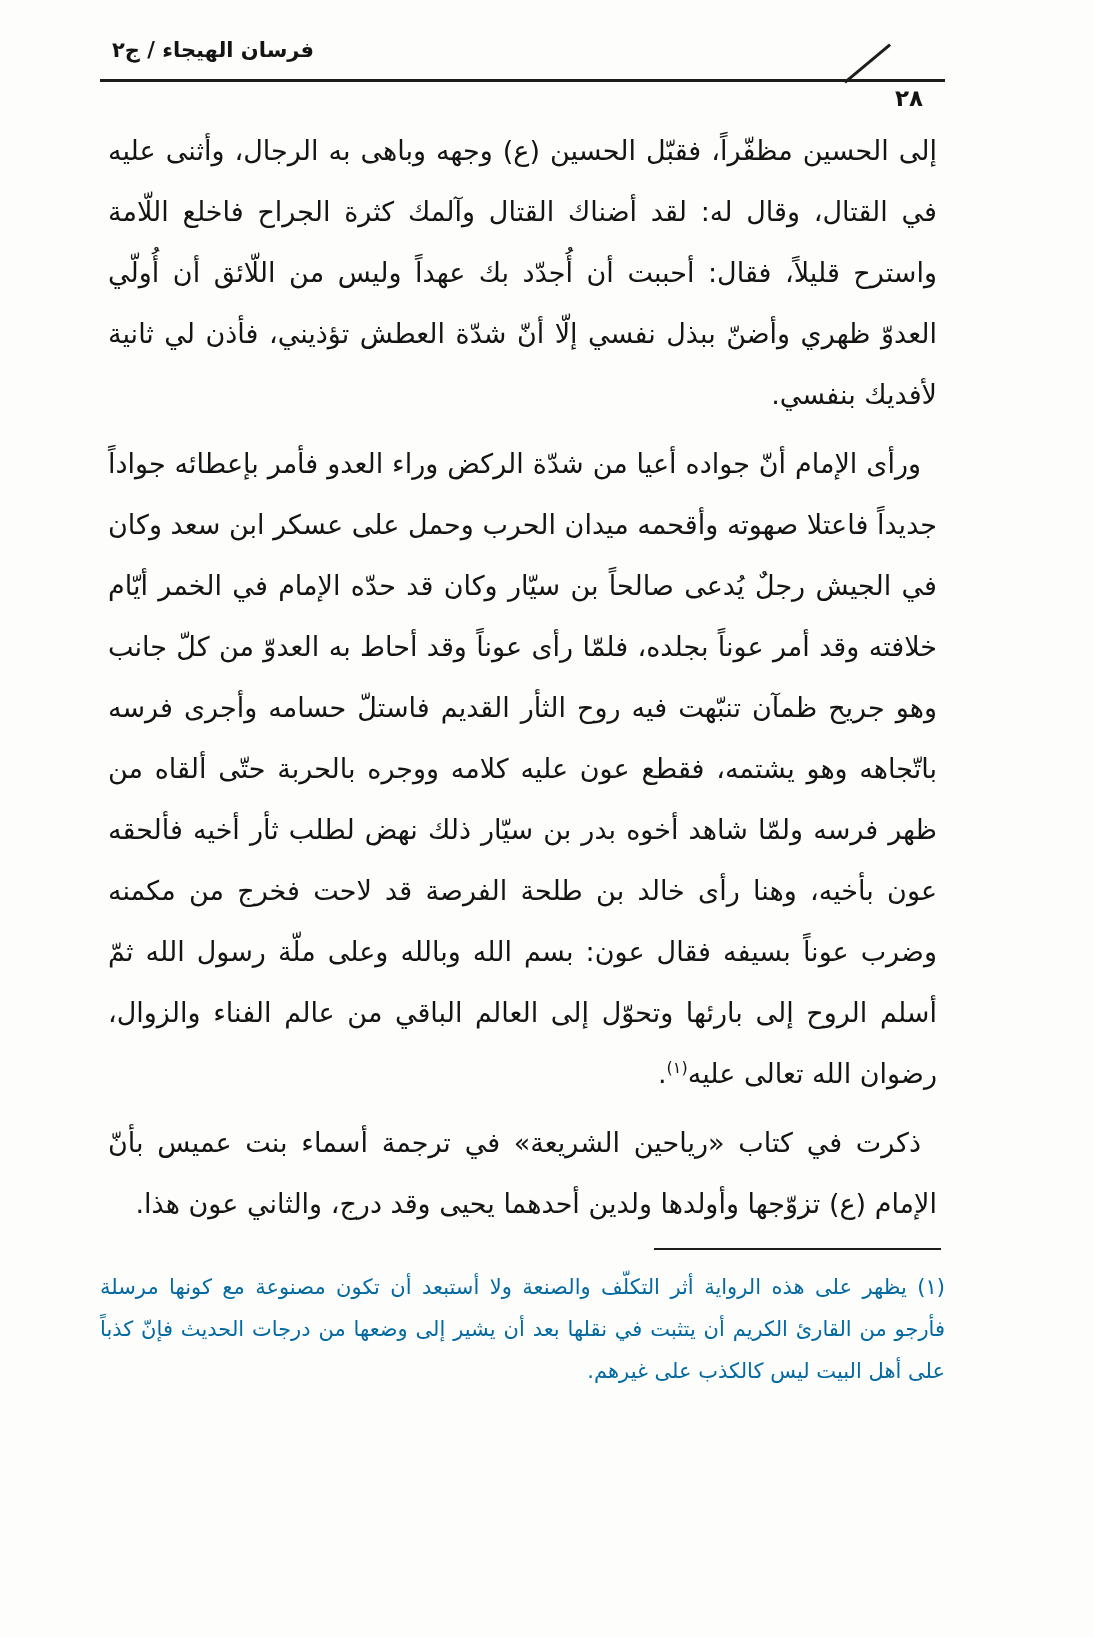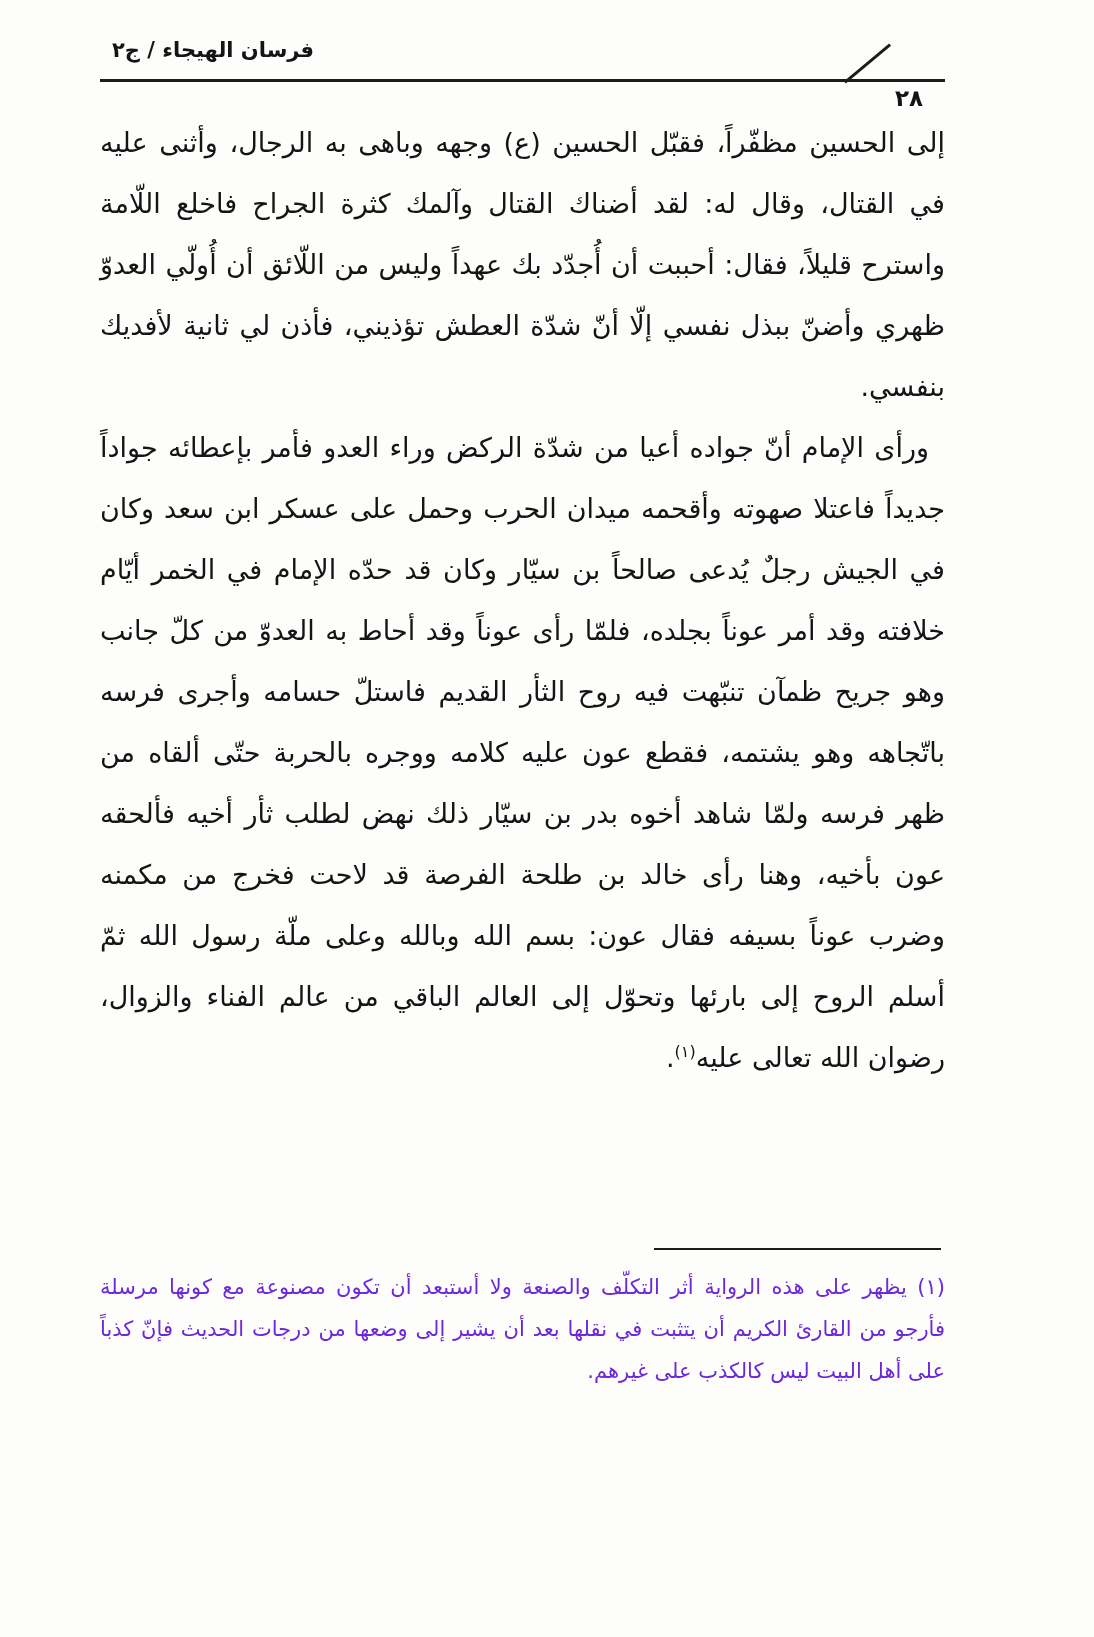--- a/index.html
+++ b/index.html
@@ -64,21 +64,21 @@
   .body-text {
     position: absolute;
     top: 112px;
     right: 149px;
     left: 100px;
     direction: rtl;
     text-align: justify;
     font-size: 27px;
     line-height: 61px;
   }
-  .para { margin: 0; }
+  .para { margin: 8px; }
   .indent { text-indent: 16px; }
   .fnref {
     font-size: 16px;
     line-height: 0;
   }
 
   
   .footnote {
     position: absolute;
     top: 1248px;
@@ -90,41 +90,42 @@
     width: 287px;
     height: 2px;
     background: #1c1c1c;
     margin: 0 4px 16px auto; 
   }
   .fntext {
     margin: 0;
     font-size: 21px;
     line-height: 42px;
     text-align: justify;
-    color: #6d28d9;
+    color: #0369a1;
   }
 </style>
 </head>
 <body>
 
 <div class="page">
 
   <div class="header">
     <div class="book-title">فرسان الهيجاء / ج٢</div>
     <div class="page-number">٢٨</div>
   </div>
 
   <div class="rule"></div>
   <div class="slash"></div>
 
   <main class="body-text">
     <p class="para"><span>إلى الحسين مظفّراً، فقبّل الحسين (ع) وجهه وباهى به الرجال، وأثنى عليه في القتال، وقال له: لقد أضناك القتال وآلمك كثرة الجراح فاخلع اللّامة واسترح قليلاً، فقال: أحببت أن أُجدّد بك عهداً وليس من اللّائق أن أُولّي العدوّ ظهري وأضنّ ببذل نفسي إلّا أنّ شدّة العطش تؤذيني، فأذن لي ثانية لأفديك بنفسي.</span></p>
 
     <p class="para indent"><span>ورأى الإمام أنّ جواده أعيا من شدّة الركض وراء العدو فأمر بإعطائه جواداً جديداً فاعتلا صهوته وأقحمه ميدان الحرب وحمل على عسكر ابن سعد وكان في الجيش رجلٌ يُدعى صالحاً بن سيّار وكان قد حدّه الإمام في الخمر أيّام خلافته وقد أمر عوناً بجلده، فلمّا رأى عوناً وقد أحاط به العدوّ من كلّ جانب وهو جريح ظمآن تنبّهت فيه روح الثأر القديم فاستلّ حسامه وأجرى فرسه باتّجاهه وهو يشتمه، فقطع عون عليه كلامه ووجره بالحربة حتّى ألقاه من ظهر فرسه ولمّا شاهد أخوه بدر بن سيّار ذلك نهض لطلب ثأر أخيه فألحقه عون بأخيه، وهنا رأى خالد بن طلحة الفرصة قد لاحت فخرج من مكمنه وضرب عوناً بسيفه فقال عون: بسم الله وبالله وعلى ملّة رسول الله ثمّ أسلم الروح إلى بارئها وتحوّل إلى العالم الباقي من عالم الفناء والزوال، رضوان الله تعالى عليه</span><sup class="fnref">(١)</sup><span>.</span></p>
 
+    <p class="para indent"><span>ذكرت في كتاب «رياحين الشريعة» في ترجمة أسماء بنت عميس بأنّ الإمام (ع) تزوّجها وأولدها ولدين أحدهما يحيى وقد درج، والثاني عون هذا.</span></p>
   </main>
 
   <div class="footnote">
     <div class="fnrule"></div>
     <p class="fntext">(١) يظهر على هذه الرواية أثر التكلّف والصنعة ولا أستبعد أن تكون مصنوعة مع كونها مرسلة فأرجو من القارئ الكريم أن يتثبت في نقلها بعد أن يشير إلى وضعها من درجات الحديث فإنّ كذباً على أهل البيت ليس كالكذب على غيرهم.</p>
   </div>
 
 </div>
 
 </body></html>

